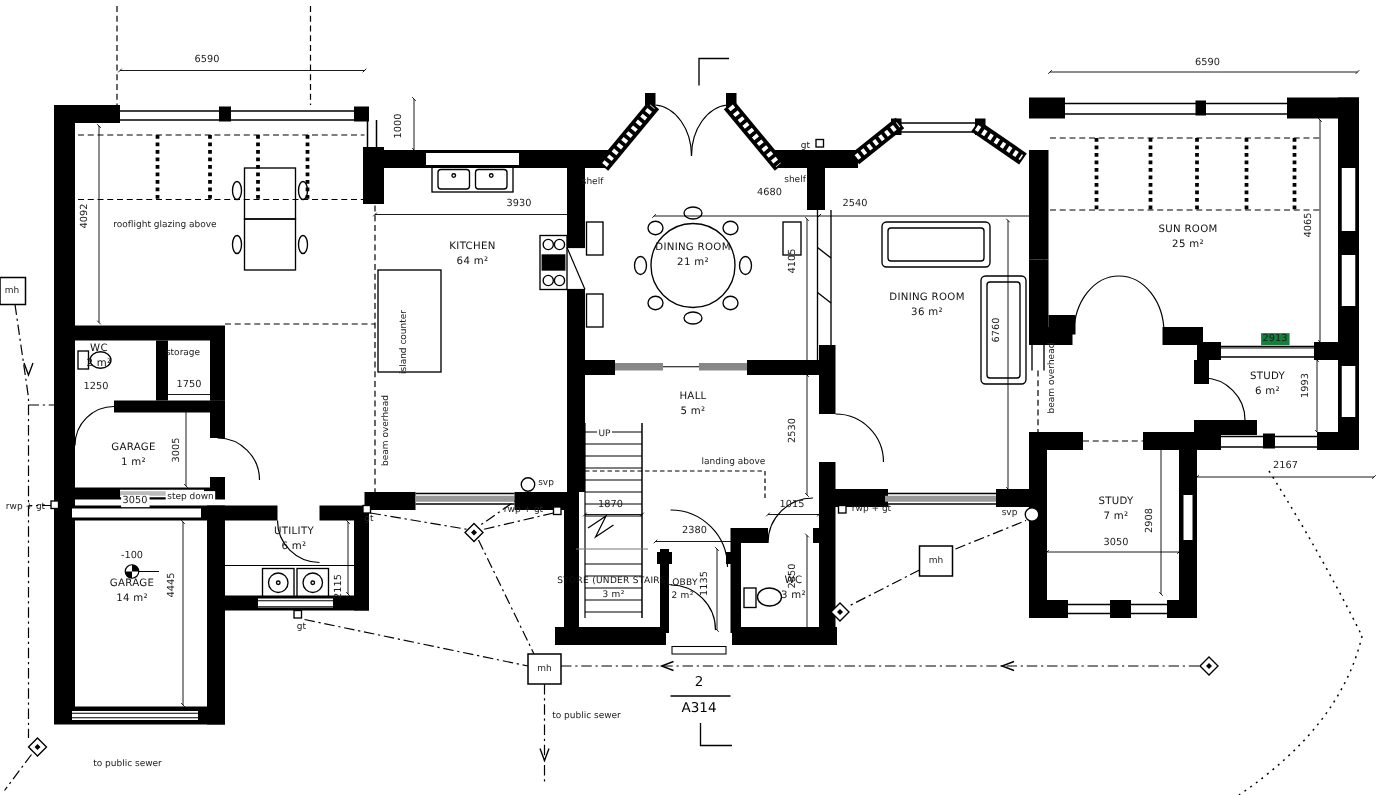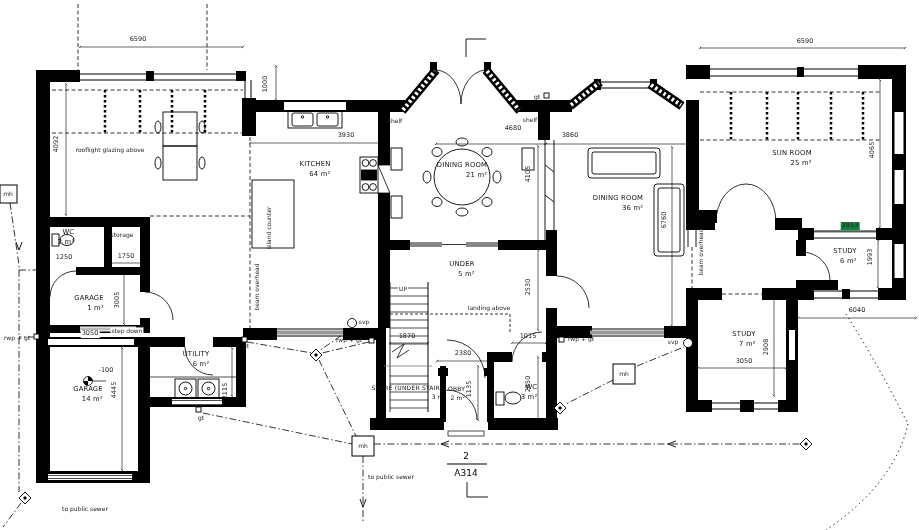--- a/index.html
+++ b/index.html
@@ -2,21 +2,21 @@
 <html><head>
 <meta charset="utf-8">
 <style>
   html,body{margin:0;padding:0;}
   body{width:919px;height:530px;position:relative;background:#fff;overflow:hidden;
        font-family:"DejaVu Sans","Liberation Sans",sans-serif;}
   #plan-svg{position:absolute;left:0;top:0;}
   .lbl{position:absolute;font-size:6.5px;color:#1a1a1a;white-space:nowrap;
        transform:translate(-50%,-50%);line-height:1.2;}
   .rot{transform:translate(-50%,-50%) rotate(-90deg);}
-  .room{font-size:6.8px;text-align:right;letter-spacing:.2px;color:#111;}
+  .room{font-size:6.8px;text-align:center;letter-spacing:.2px;color:#111;}
   .room .nm{display:block;}
   .room .ar{display:block;margin-top:2px;}
   .tiny{font-size:6px;color:#222;}
   .big{font-size:9px;color:#000;}
 </style>
 </head>
 <body>
 
 <svg id="plan-svg" width="919" height="530" viewBox="0 0 919 530">
   <defs>
@@ -417,21 +417,21 @@
   </div>
 <div class="lbl room" style="left:845px;top:256px">
     <span class="nm">STUDY</span>
     <span class="ar">6 m²</span>
   </div>
 <div class="lbl room" style="left:744px;top:339px">
     <span class="nm">STUDY</span>
     <span class="ar">7 m²</span>
   </div>
 <div class="lbl room" style="left:462px;top:269px">
-    <span class="nm">UNDER</span>
+    <span class="nm">HALL</span>
     <span class="ar">5 m²</span>
   </div>
 <div class="lbl room" style="left:66px;top:237px">
     <span class="nm">WC</span>
     <span class="ar">2 m²</span>
   </div>
 <div class="lbl room" style="left:89px;top:303px">
     <span class="nm">GARAGE</span>
     <span class="ar">1 m²</span>
   </div>
@@ -478,38 +478,38 @@
 <div class="lbl tiny" style="left:363px;top:446px">mh</div>
 <div class="lbl tiny" style="left:624px;top:374px">mh</div>
 <div class="lbl tiny" style="left:85px;top:509px">to public sewer</div>
 <div class="lbl tiny" style="left:391px;top:477px">to public sewer</div>
 
 <div class="lbl" style="left:138px;top:40px">6590</div>
 <div class="lbl rot" style="left:266px;top:84px">1000</div>
 <div class="lbl rot" style="left:57px;top:144px">4092</div>
 <div class="lbl" style="left:346px;top:136px">3930</div>
 <div class="lbl" style="left:513px;top:129px">4680</div>
-<div class="lbl" style="left:570px;top:136px">3860</div>
+<div class="lbl" style="left:570px;top:136px">2540</div>
 <div class="lbl rot" style="left:529px;top:174px">4105</div>
 <div class="lbl rot" style="left:529px;top:287px">2530</div>
 <div class="lbl rot" style="left:665px;top:220px">6760</div>
 <div class="lbl" style="left:805px;top:42px">6590</div>
 <div class="lbl rot" style="left:873px;top:150px">4065</div>
 <div class="lbl" style="left:850px;top:226px;background:#15803d;padding:0 1px">2913</div>
 <div class="lbl rot" style="left:871px;top:257px">1993</div>
-<div class="lbl" style="left:857px;top:311px">6040</div>
+<div class="lbl" style="left:857px;top:311px">2167</div>
 <div class="lbl rot" style="left:767px;top:347px">2908</div>
 <div class="lbl" style="left:744px;top:362px">3050</div>
 <div class="lbl" style="left:126px;top:257px">1750</div>
 <div class="lbl" style="left:64px;top:258px">1250</div>
 <div class="lbl rot" style="left:118px;top:300px">3005</div>
 <div class="lbl" style="left:90px;top:334px;background:#fff;padding:0 1px">3050</div>
 <div class="lbl rot" style="left:115px;top:390px">4445</div>
 <div class="lbl rot" style="left:226px;top:391px">2115</div>
 <div class="lbl" style="left:407px;top:337px">1870</div>
 <div class="lbl" style="left:463px;top:354px">2380</div>
 <div class="lbl" style="left:528px;top:337px">1015</div>
 <div class="lbl rot" style="left:529px;top:384px">2850</div>
 <div class="lbl rot" style="left:470px;top:389px">1135</div>
-<div class="lbl" style="left:106px;top:371px">-100</div>
+<div class="lbl" style="left:88px;top:371px">-100</div>
 
 <div class="lbl big" style="left:466px;top:456px">2</div>
 <div class="lbl big" style="left:466px;top:473px">A314</div>
 
 </body></html>

